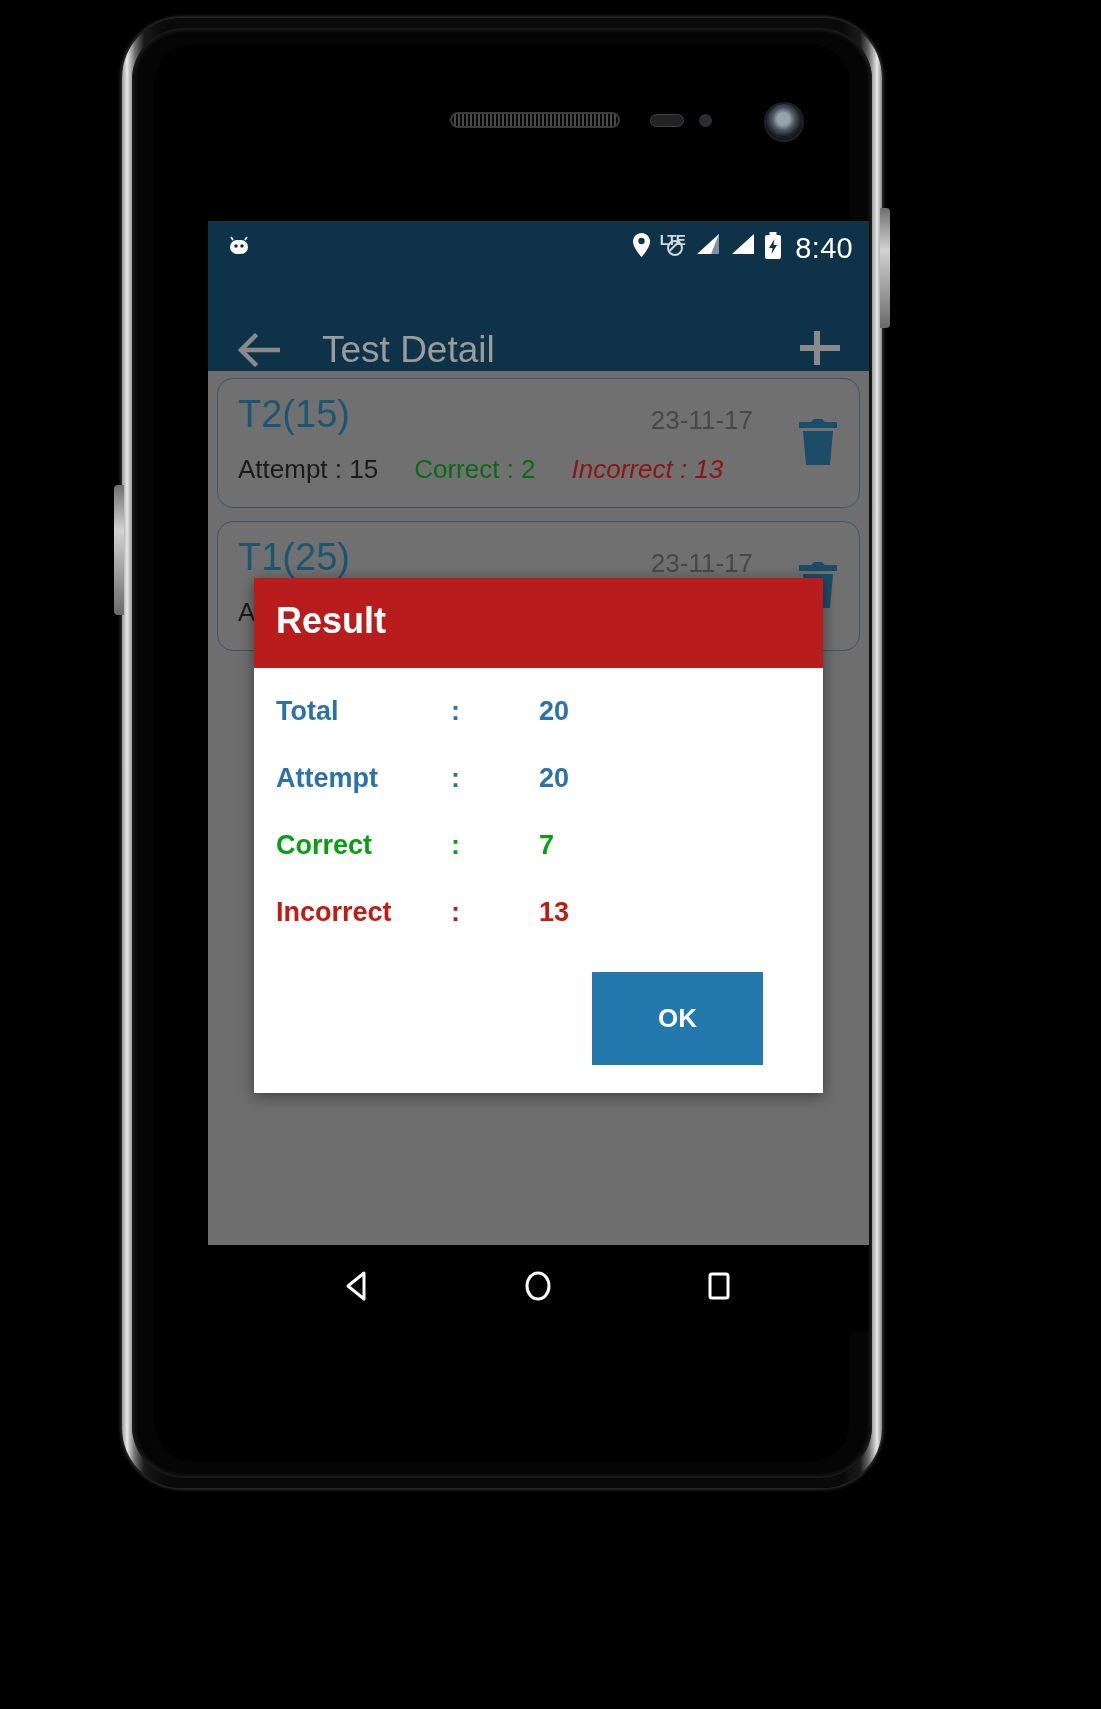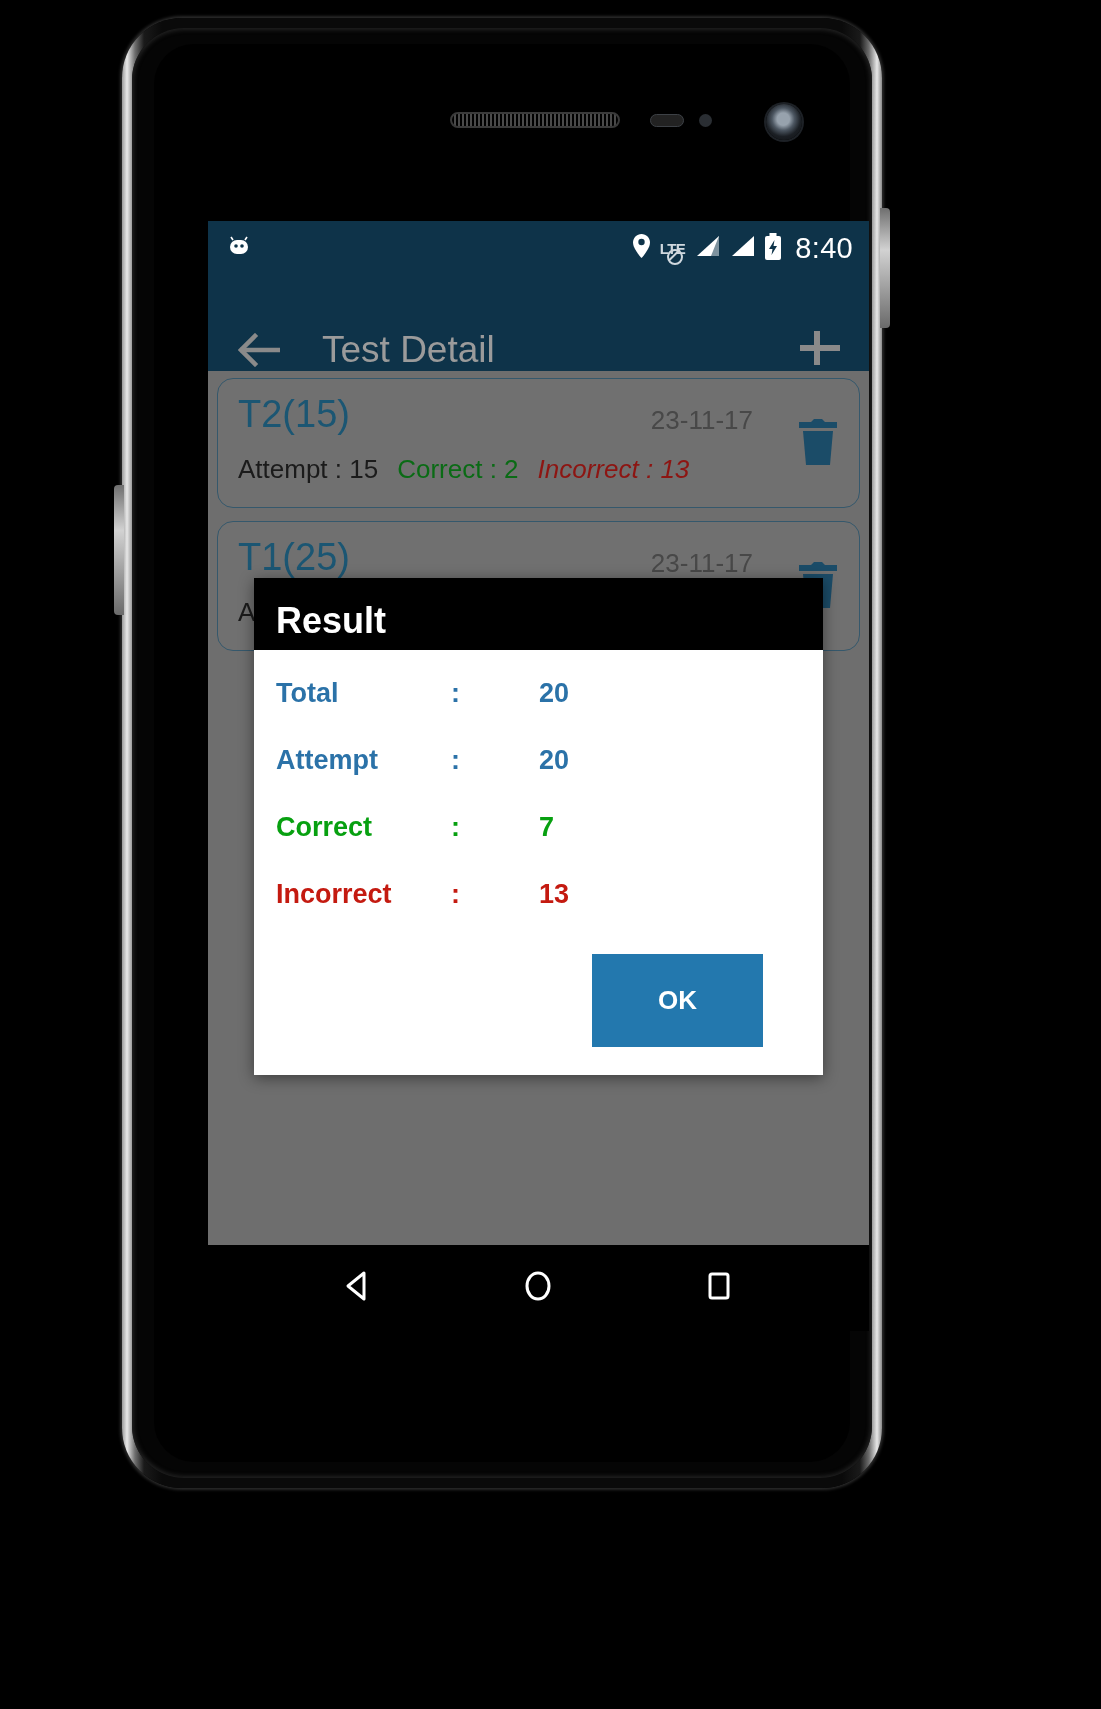--- a/index.html
+++ b/index.html
@@ -107,21 +107,20 @@
     height: 54px;
     background: #0e3349;
     display: flex;
     align-items: center;
     padding: 0 16px 0 18px;
   }
   #status-left { display: flex; align-items: center; }
   #status-right {
     margin-left: auto;
     display: flex;
-    align-items: center;
     gap: 9px;
   }
   .status-time {
     color: #ffffff;
     font-size: 29px;
     font-weight: 400;
     letter-spacing: .3px;
     margin-left: 4px;
   }
   .lte-label {
@@ -207,21 +206,21 @@
     color: #484848;
     font-size: 26px;
     margin-left: auto;
     margin-top: 10px;
     margin-right: 86px;
   }
   .card-stats {
     display: flex;
     align-items: baseline;
     margin-top: 18px;
-    gap: 19px;
+    gap: 36px;
   }
   .stat { font-size: 26px; }
   .stat-attempt { color: #1b1b1b; }
   .stat-correct { color: #0a6b15; }
   .stat-incorrect { color: #8d1512; font-style: italic; }
 
   .delete-icon {
     position: absolute;
     right: 20px;
     top: 40px;
@@ -241,22 +240,22 @@
   #dialog {
     position: absolute;
     left: 46px;
     top: 207px;
     width: 569px;
     background: #ffffff;
     box-shadow: 0 3px 14px rgba(0,0,0,0.45);
     z-index: 20;
   }
   #dialog-header {
-    background: #000000;
-    padding: 22px 22px 8px 22px;
+    background: #b91c1c;
+    padding: 22px 22px 26px 22px;
   }
   #dialog-title {
     color: #ffffff;
     font-size: 36px;
     font-weight: bold;
   }
   #dialog-body { padding: 28px 22px 0 22px; }
   .result-row {
     display: flex;
     align-items: baseline;

